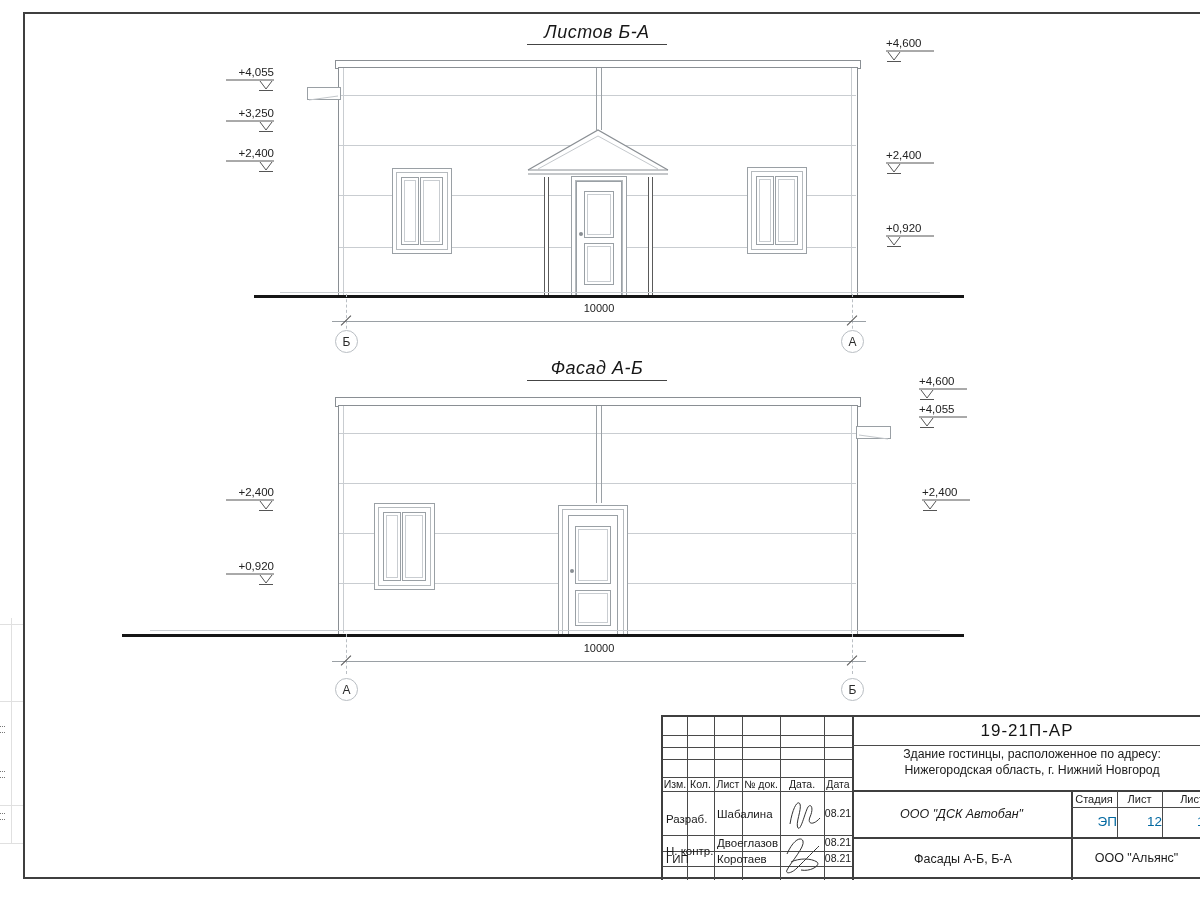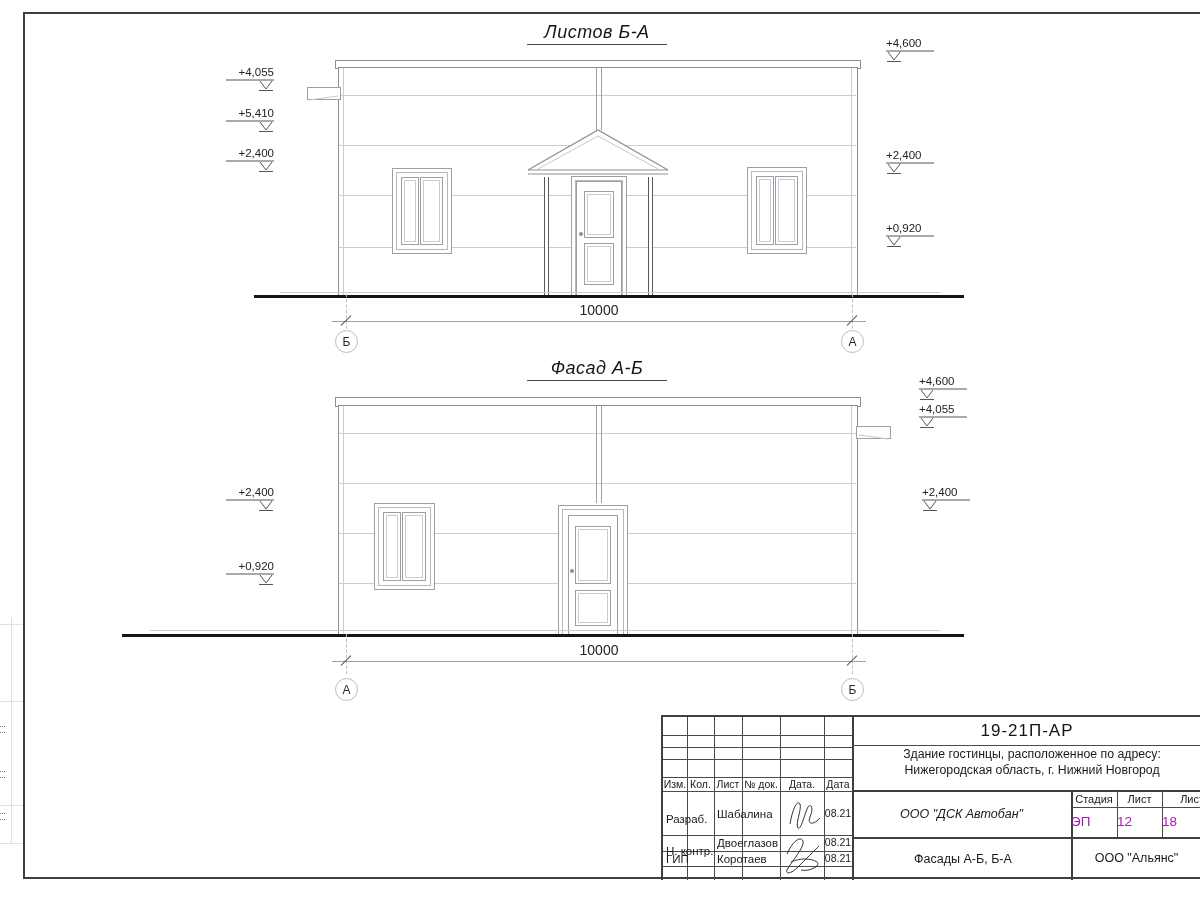--- a/index.html
+++ b/index.html
@@ -38,32 +38,32 @@
   .dpanel{position:absolute;border:1px solid #9aa0a5;}
   .dpanel-in{position:absolute;inset:2px;border:1px solid #c9cdd1;}
   .handle{position:absolute;width:4px;height:4px;border-radius:50%;background:#8a8f94;}
   
   .ftitle{position:absolute;width:140px;text-align:center;font-size:18px;font-style:italic;
           color:#161616;border-bottom:1.4px solid #444;padding-bottom:1px;letter-spacing:.5px;}
   .lm{position:absolute;width:48px;font-size:11.5px;line-height:12px;color:#222;}
   .lm-l{text-align:right;}
   .lm-r{text-align:left;}
   .lm svg{display:block;margin-top:1px;}
-  .dimtxt{position:absolute;width:80px;text-align:center;font-size:14px;color:#222;}
+  .dimtxt{position:absolute;width:80px;text-align:center;font-size:11px;color:#222;}
   .tick{position:absolute;width:14px;height:0;border-top:1.4px solid #555;transform:rotate(-45deg);}
   .axis{position:absolute;width:21px;height:21px;border:1px solid #b9bec3;border-radius:50%;
         background:#fff;display:flex;align-items:center;justify-content:center;
         font-size:12px;color:#2a2a2a;}
   
   .tbt{position:absolute;font-size:11.5px;color:#1a1a1a;white-space:nowrap;}
   .tbt.small{font-size:10.5px;}
   .tbt.ctr{text-align:center;}
   .tbt.it{font-style:italic;}
   .code{position:absolute;text-align:center;font-size:17px;letter-spacing:1px;color:#141414;}
-  .stageval{position:absolute;text-align:left;font-size:13.5px;color:#a21caf;}
+  .stageval{position:absolute;text-align:right;font-size:13.5px;color:#0369a1;}
   .speck{position:absolute;width:5px;height:5px;border-top:1.5px dotted #777;border-bottom:1.5px dotted #777;}
 </style>
 </head>
 <body>
 
 <div class="vl dark" style="left:23px;top:12px;height:866px"></div>
 <div class="hl dark" style="left:23px;top:12px;width:1177px"></div>
 <div class="hl dark" style="left:23px;top:877px;width:1177px"></div>
 
 <div class="vl faint" style="left:11px;top:618px;height:225px"></div>
@@ -153,21 +153,21 @@
       <span>А</span>
     </div>
 
   <div class="lm lm-l" style="left:226px;top:66px">
     <span>+4,055</span>
     <svg width="48" height="13" viewBox="0 0 48 13">
         <path d="M0 1 H48 M34 2 L40 10 L46 2 M33 11.5 H47" fill="none" stroke="#555" stroke-width="1"></path>
       </svg>
   </div>
   <div class="lm lm-l" style="left:226px;top:107px">
-    <span>+5,410</span>
+    <span>+3,250</span>
     <svg width="48" height="13" viewBox="0 0 48 13">
         <path d="M0 1 H48 M34 2 L40 10 L46 2 M33 11.5 H47" fill="none" stroke="#555" stroke-width="1"></path>
       </svg>
   </div>
   <div class="lm lm-l" style="left:226px;top:147px">
     <span>+2,400</span>
     <svg width="48" height="13" viewBox="0 0 48 13">
         <path d="M0 1 H48 M34 2 L40 10 L46 2 M33 11.5 H47" fill="none" stroke="#555" stroke-width="1"></path>
       </svg>
   </div>

